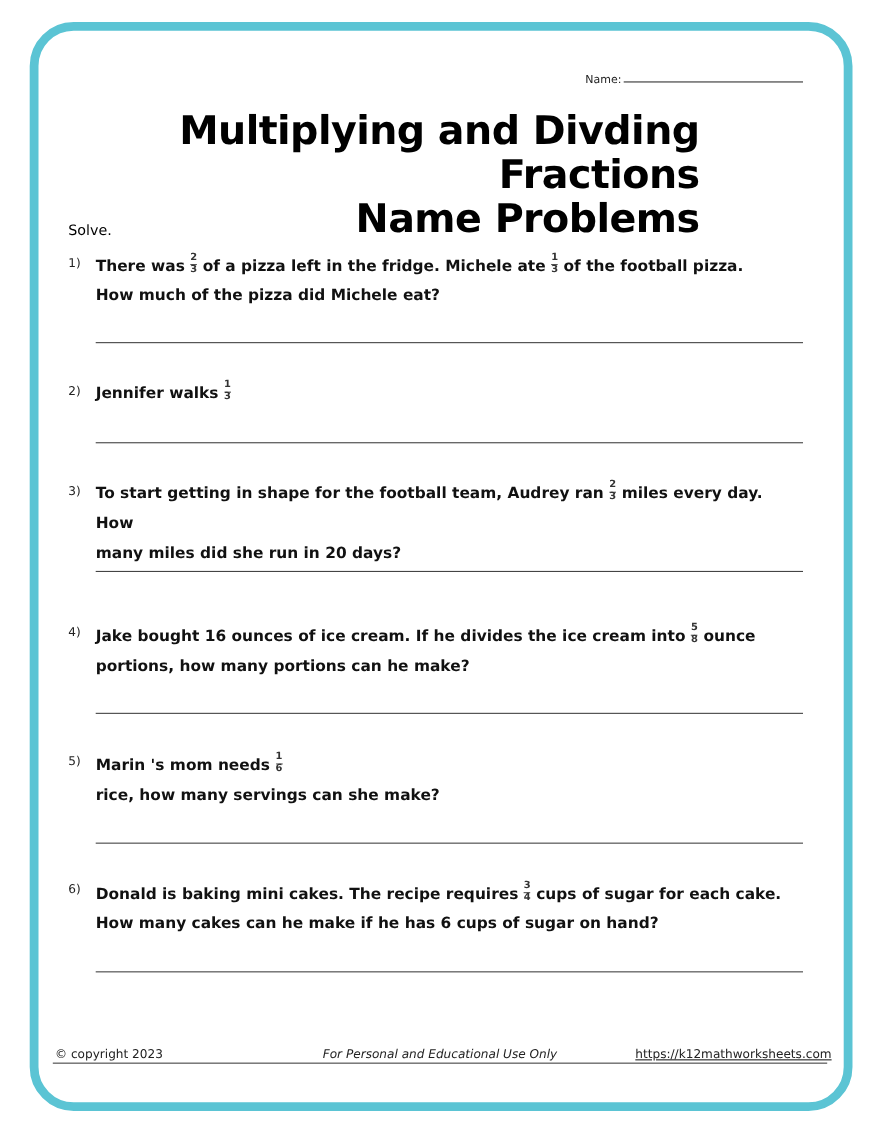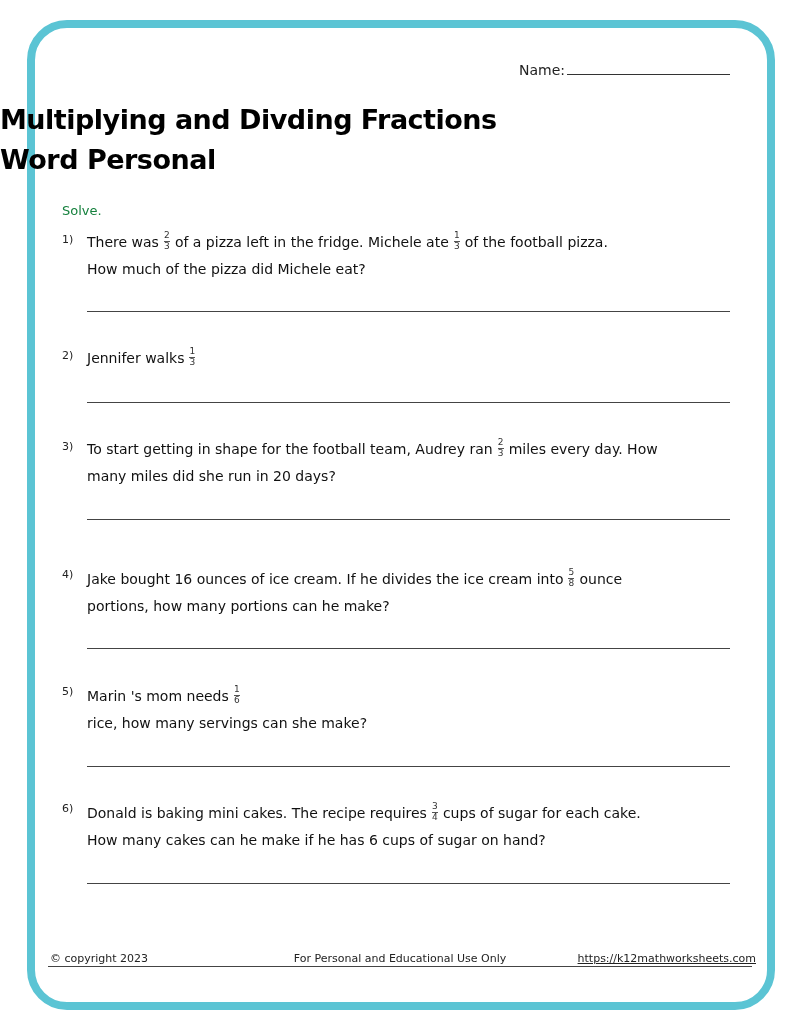--- a/index.html
+++ b/index.html
@@ -1,53 +1,53 @@
 <!DOCTYPE html>
 <html><head>
   <meta charset="utf-8">
   <style>
     html, body { margin: 0; padding: 0; background: #ffffff; }
     body { width: 800px; height: 1035px; position: relative; overflow: hidden;
            font-family: "DejaVu Sans", "Liberation Sans", sans-serif; color: #111; }
     .frame { position: absolute; left: 27px; top: 20px; width: 732px; height: 974px;
              border: 8px solid #5BC4D4; border-radius: 40px; box-sizing: content-box; }
-    .name-line { position: absolute; right: 70px; top: 62px; font-size: 14px; color: #222; }
+    .name-line { position: absolute; right: 70px; top: 62px; font-size: 10px; color: #222; }
     .name-line .blank { display: inline-block; width: 163px; border-bottom: 1px solid #333;
                         margin-left: 2px; height: 12px; vertical-align: baseline; }
-    .title { position: absolute; left: 0; width: 636px; top: 100px; text-align: left;
-             font-family: "DejaVu Sans", sans-serif; font-weight: bold; font-size: 27px;
+    .title { position: absolute; left: 0; width: 636px; top: 100px; text-align: right;
+             font-family: "DejaVu Sans", sans-serif; font-weight: bold; font-size: 36px;
              line-height: 40px; color: #000; letter-spacing: -0.5px; }
-    .instructions { position: absolute; left: 62px; top: 203px; font-size: 13px; color: #15803d; }
+    .instructions { position: absolute; left: 62px; top: 203px; font-size: 13px; color: #000000; }
     .problem { position: absolute; left: 62px; width: 670px; }
     .problem .num { position: absolute; left: 0; top: 0; font-size: 11px; color: #222; }
     .problem .text { position: absolute; left: 25px; top: 0; width: 640px; font-size: 14px;
-                     line-height: 27px; color: #111; }
+                     line-height: 27px; color: #111; font-weight: bold; }
     .problem .answer { position: absolute; left: 25px; width: 643px; height: 0;
                        border-top: 1.5px solid #444; }
     .frac { display: inline-flex; flex-direction: column; align-items: center; vertical-align: middle;
             font-size: 9px; line-height: 9px; margin: 0 5px; position: relative; top: -2px; color: #333; }
     .frac .bar { width: 6px; border-top: 1px solid #555; margin: 0.5px 0; }
     .footer-rule { position: absolute; left: 48px; width: 704px; top: 966px; border-top: 1px solid #444; }
     .footer { position: absolute; top: 952px; font-size: 11px; color: #222; }
     .footer.left { left: 50px; }
-    .footer.center { left: 0; width: 800px; text-align: center; }
+    .footer.center { left: 0; width: 800px; text-align: center; font-style: italic; }
     .footer.right { right: 44px; text-decoration: underline; }
   </style>
 </head>
 <body>
 
 <div class="frame"></div>
 
 <div class="name-line">
   <span>Name:</span><span class="blank"></span>
 </div>
 
 <div class="title">
   <div>Multiplying and Divding Fractions</div>
-  <div>Word Personal</div>
+  <div>Name Problems</div>
 </div>
 
 <div class="instructions">Solve.</div>
 
 <div class="problem" style="top:229px;">
   <span class="num" style="top:4px;">1)</span>
   <div class="text">
     <div>
       <span>There was</span><span class="frac">
           <span>2</span>

